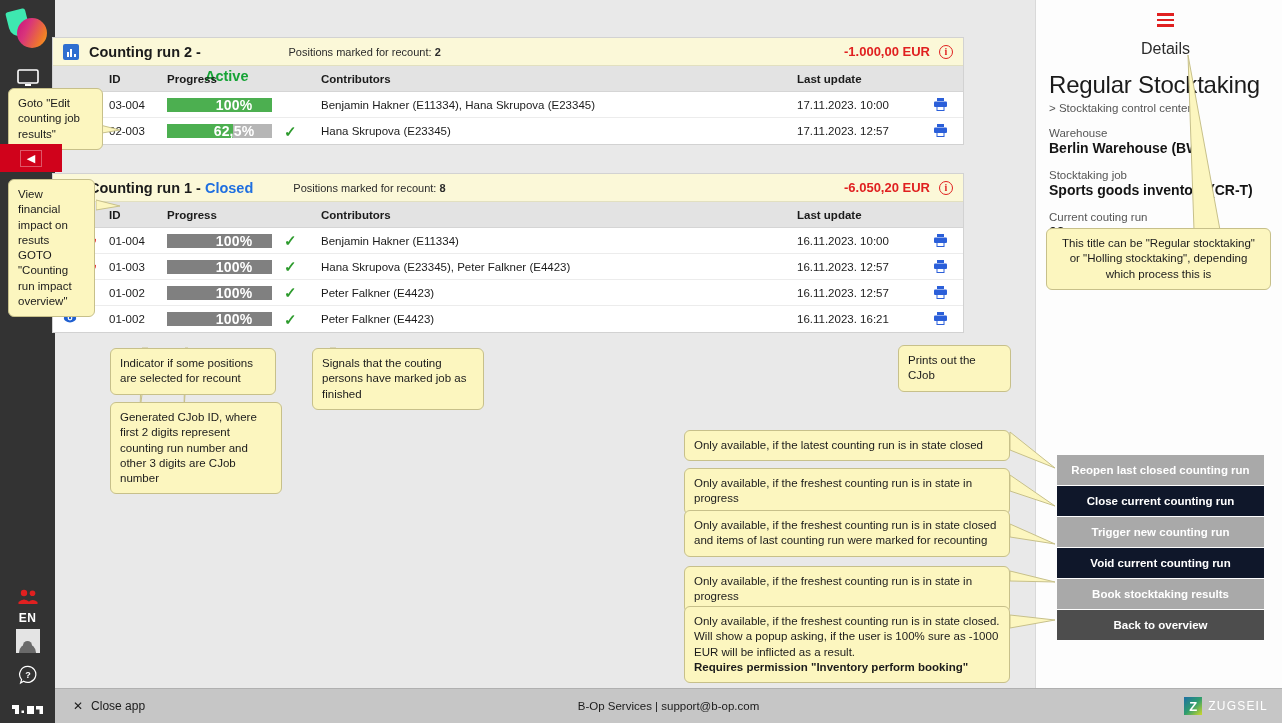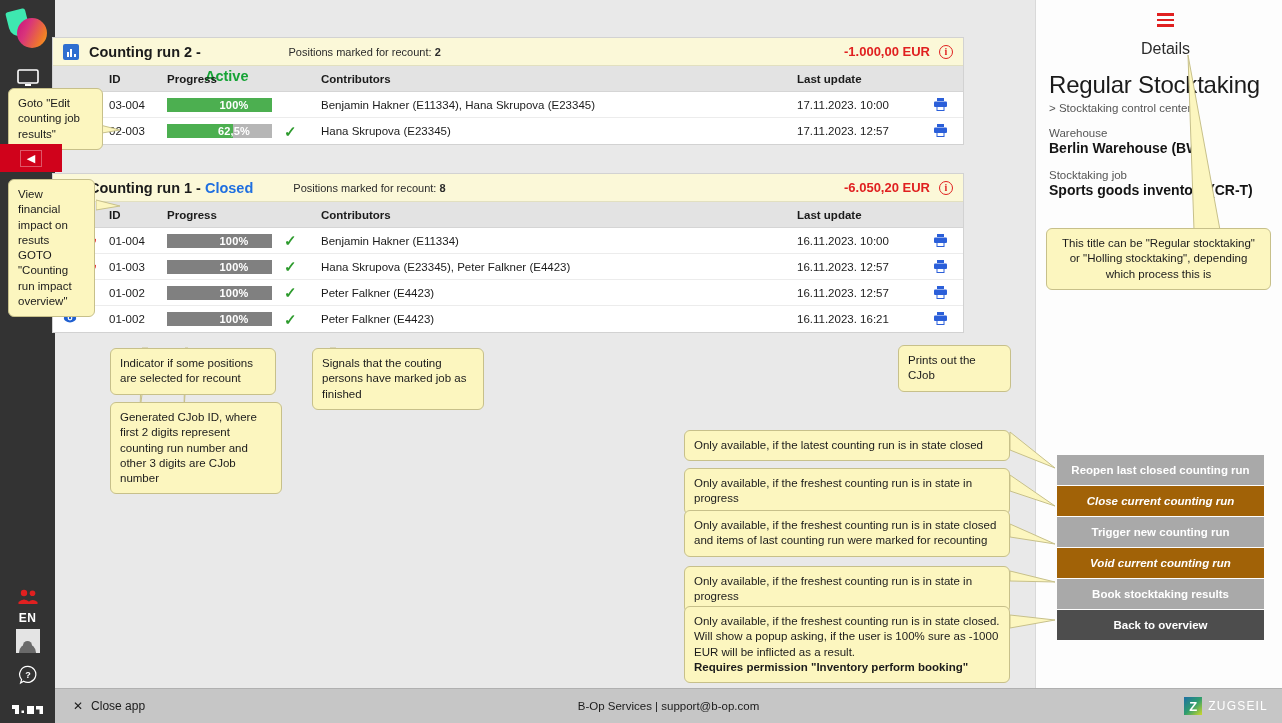--- a/index.html
+++ b/index.html
@@ -125,21 +125,21 @@
   .c-print { width: 46px; flex: none; display: flex; justify-content: center; }
 
   .bar {
     width: 105px; height: 14px; background: #b6b6b6;
     position: relative; overflow: hidden; flex: none;
   }
   .bar-fill { position: absolute; left: 0; top: 0; bottom: 0; }
   .bar-fill.green { background: #4caf50; }
   .bar-fill.grey  { background: #808080; }
   .bar-label {
-    position: absolute; inset: 0; color: #fff; font-size: 11px;
+    position: absolute; inset: 0; color: #fff; font-size: 14px;
     font-weight: bold; display: flex; align-items: center; justify-content: center;
     letter-spacing: .2px;
     padding-left: 29px;
   }
   .check { color: #2e9b2e; font-size: 15px; font-weight: bold; line-height: 1; }
   .check.hidden { visibility: hidden; }
 
   .ico-pencil { color: #1f5fd0; font-size: 12px; line-height: 1; }
   .ico-recount { color: #e02020; font-size: 13px; font-weight: bold; line-height: 1; }
   .ico-eye { color: #1f5fd0; }
@@ -162,21 +162,21 @@
 
   .btn-stack { position: absolute; left: 21px; top: 455px; width: 207px; display: flex; flex-direction: column; gap: 1px; }
   .abtn {
     height: 30px; border: none; color: #ffffff;
     font-size: 11.5px; font-weight: bold;
     font-family: "Liberation Sans", sans-serif;
     display: flex; align-items: center; justify-content: center;
     cursor: pointer;
   }
   .abtn.grey { background: #a9a9a9; }
-  .abtn.red  { background: #a16207; font-style: italic; }
+  .abtn.red  { background: #0f172a; }
   .abtn.dark { background: #4d4d4d; }
 
   
   .callout {
     position: absolute;
     background: #fcf6bf; border: 1px solid #c7c08a; border-radius: 6px;
     font-size: 11.5px; color: #1b1b1b; line-height: 1.33;
     padding: 7px 9px; z-index: 5;
   }
   .callout b { font-weight: bold; }
@@ -563,20 +563,24 @@
     <div class="det-crumb">&gt; Stocktaking control center</div>
 
     <div class="det-group">
       <div class="det-label">Warehouse</div>
       <div class="det-value">Berlin Warehouse (BW)</div>
     </div>
     <div class="det-group">
       <div class="det-label">Stocktaking job</div>
       <div class="det-value">Sports goods inventory (CR-T)</div>
     </div>
+    <div class="det-group">
+      <div class="det-label">Current couting run</div>
+      <div class="det-value">02</div>
+    </div>
 
     <div class="btn-stack">
       <button class="abtn grey">Reopen last closed counting run</button>
       <button class="abtn red">Close current counting run</button>
       <button class="abtn grey">Trigger new counting run</button>
       <button class="abtn red">Void current counting run</button>
       <button class="abtn grey">Book stocktaking results</button>
       <button class="abtn dark">Back to overview</button>
     </div>
   </div>

